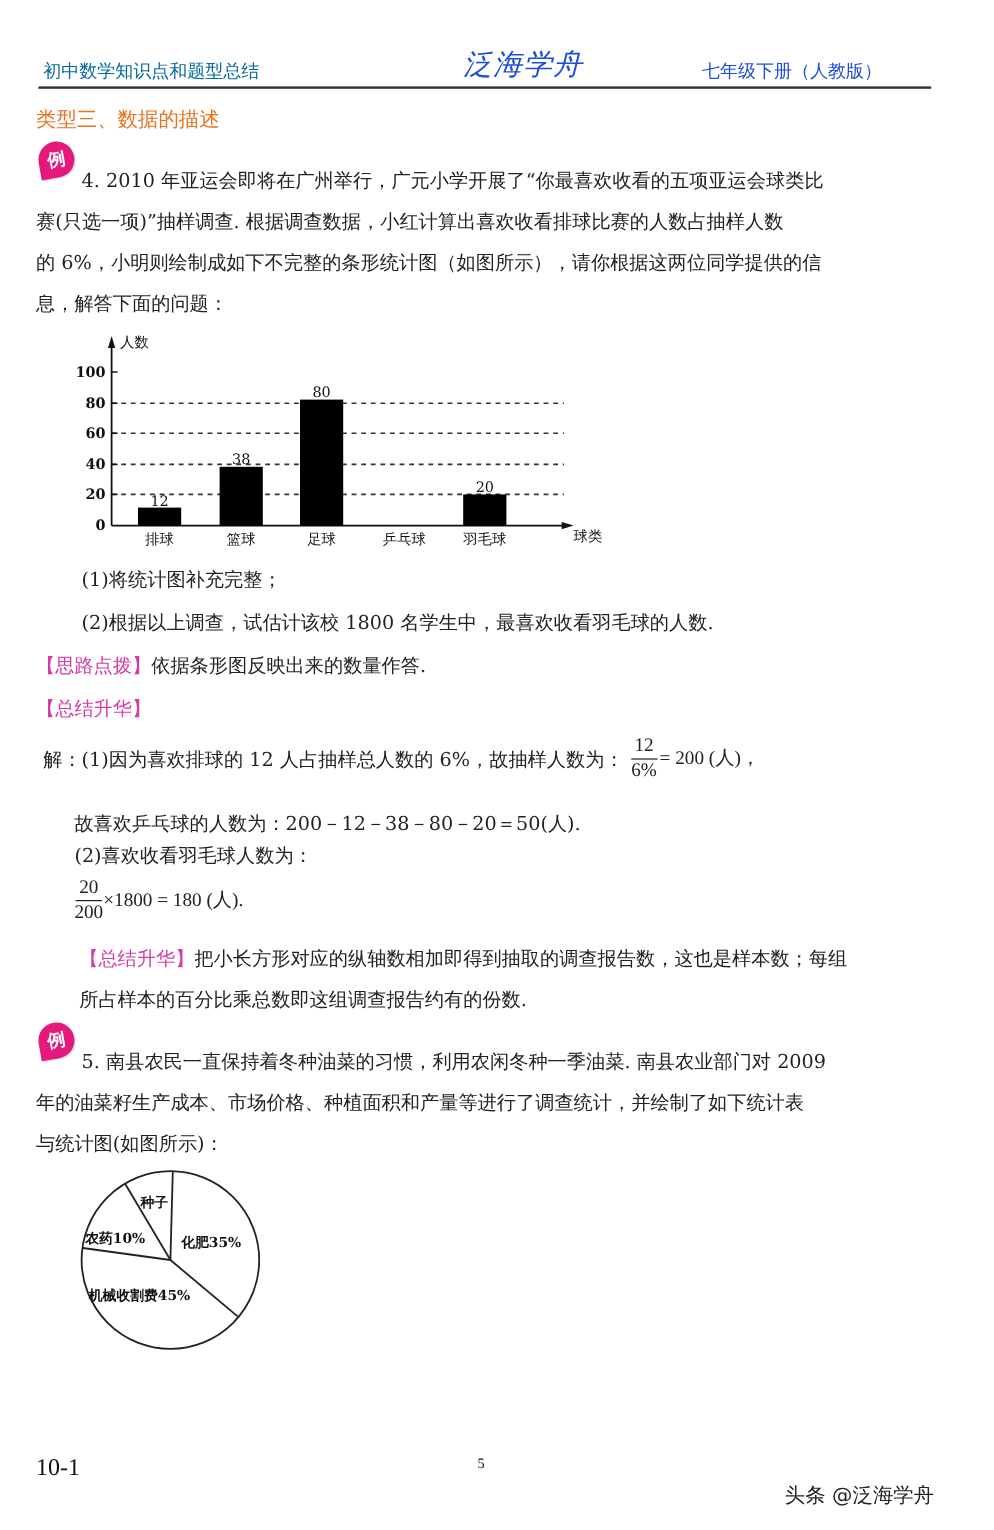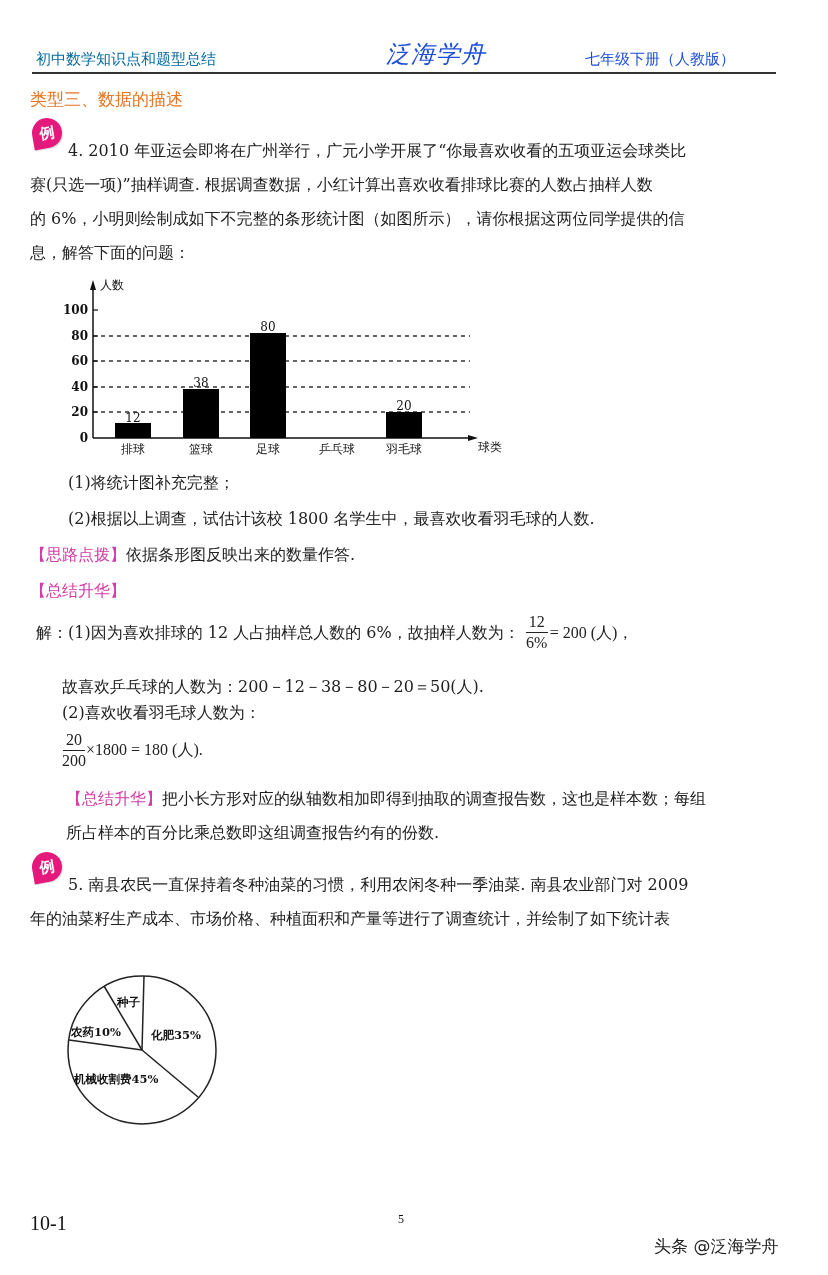--- a/index.html
+++ b/index.html
@@ -138,20 +138,21 @@
 
 <div class="abs para" style="left:46px; top:782px; width:780px;margin-left:20px;">
   <div><span class="pink">【总结升华】</span><span>把小长方形对应的纵轴数相加即得到抽取的调查报告数，这也是样本数；每组</span></div>
   <div>所占样本的百分比乘总数即这组调查报告约有的份数.</div>
 </div>
 
 <div class="abs badge" style="left:32px; top:852px;">例</div>
 <div class="abs para" style="left:30px; top:868px; width:780px;">
   <div style="padding-left:38px;">5.  南县农民一直保持着冬种油菜的习惯，利用农闲冬种一季油菜. 南县农业部门对 2009</div>
   <div>年的油菜籽生产成本、市场价格、种植面积和产量等进行了调查统计，并绘制了如下统计表</div>
+  <div>与统计图(如图所示)：</div>
 </div>
 
 <svg class="abs" style="left:60px; top:972px;" width="170" height="160" viewBox="60 972 170 160">
   <circle cx="142" cy="1050" r="74" fill="#fff" stroke="#222" stroke-width="1.5"></circle>
 
   <g stroke="#222" stroke-width="1.5">
     <line x1="142" y1="1050" x2="144" y2="976"></line>
     <line x1="142" y1="1050" x2="198" y2="1097"></line>
     <line x1="142" y1="1050" x2="69" y2="1040"></line>
     <line x1="142" y1="1050" x2="104" y2="986"></line>

